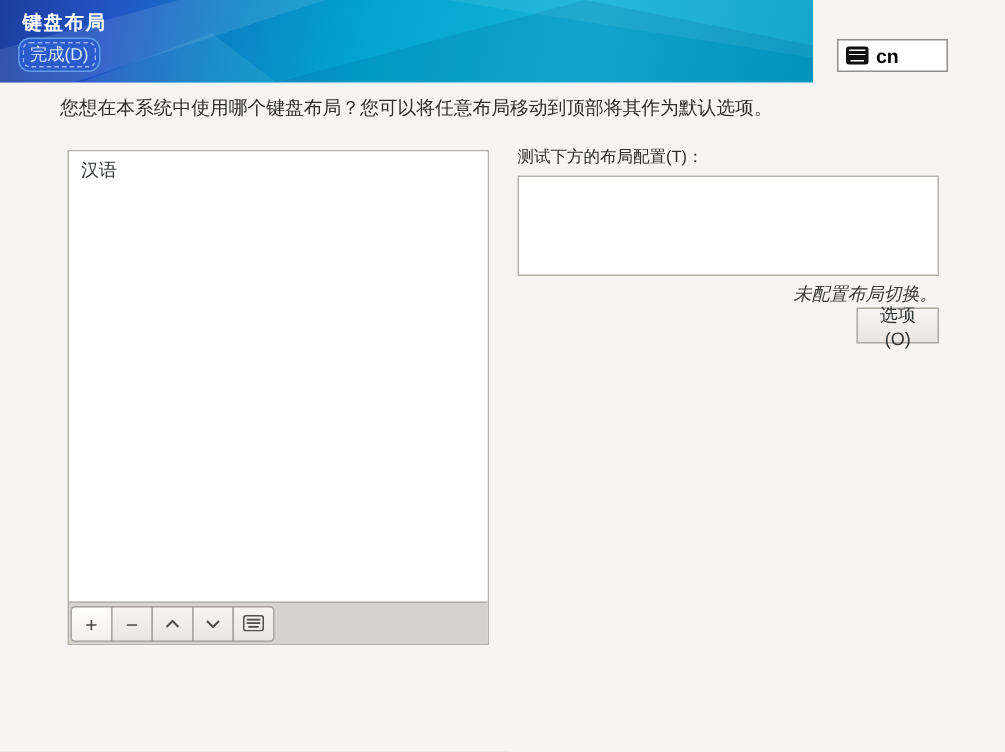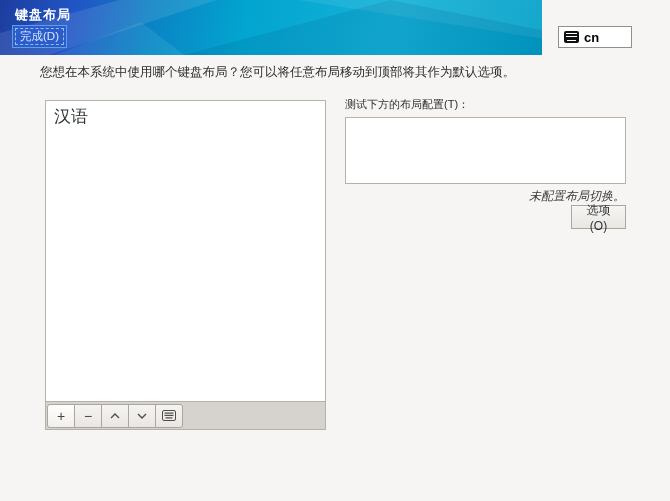--- a/index.html
+++ b/index.html
@@ -19,21 +19,21 @@
   .shape1{background:rgba(255,255,255,0.10);clip-path:polygon(22% 0,40% 0,9% 100%,0 100%,0 60%);}
   .shape2{background:rgba(255,255,255,0.08);clip-path:polygon(55% 0,100% 0,100% 70%);}
   .shape3{background:rgba(0,40,100,0.10);clip-path:polygon(34% 100%,72% 0,100% 55%,100% 100%);}
   .shape4{background:rgba(170,255,240,0.10);clip-path:polygon(10% 100%,26% 40%,34% 100%);}
   .banner-title{
     position:absolute;left:15px;top:6px;font-size:13px;font-weight:bold;color:#ffffff;
     letter-spacing:1px;
   }
   .done-btn{
     position:absolute;left:12px;top:25px;width:55px;height:23px;
-    background:#2a5ccc;border:1px solid #5f9fe8;border-radius:0;
+    background:#2a5ccc;border:1px solid #5f9fe8;border-radius:8px;
     color:#dbe7fb;font-size:11.5px;font-family:inherit;
     outline:1px dashed rgba(195,218,252,0.75);outline-offset:-4px;
     display:flex;align-items:center;justify-content:center;cursor:pointer;padding:0;
   }
   .kbd-indicator{
     position:absolute;left:558px;top:26px;width:74px;height:22px;
     background:#ffffff;border:1px solid #8f8f8f;
     display:flex;align-items:center;gap:5px;padding-left:5px;cursor:pointer;
   }
   .kbd-ind-label{font-size:13px;font-weight:bold;color:#000;}
@@ -45,21 +45,21 @@
   }
   .kbd-glyph::after{content:"";position:absolute;left:3px;right:3px;bottom:2px;height:1.5px;background:#fff;}
   
   .instruction{position:absolute;left:40px;top:64px;font-size:12.5px;color:#2d2d2d;}
   
   .list-frame{
     position:absolute;left:45px;top:100px;width:281px;height:330px;
     border:1px solid #b6b1ab;display:flex;flex-direction:column;background:#ffffff;
   }
   .list-view{flex:1;overflow:hidden;background:#ffffff;cursor:default;}
-  .list-row{padding:4px 8px;font-size:17px;color:#2e3436;}
+  .list-row{padding:4px 8px;font-size:12px;color:#2e3436;}
   .list-toolbar{
     height:28px;background:#d6d2ce;border-top:1px solid #b6b1ab;
     display:flex;align-items:center;padding:0 0 0 1px;
   }
   .tb-btn{
     width:28px;height:24px;margin-right:-1px;padding:0;
     border:1px solid #aba69f;background:linear-gradient(#f6f4f2,#e9e6e2);
     display:flex;align-items:center;justify-content:center;
     color:#474542;font-size:14px;line-height:1;cursor:pointer;font-family:inherit;
   }

